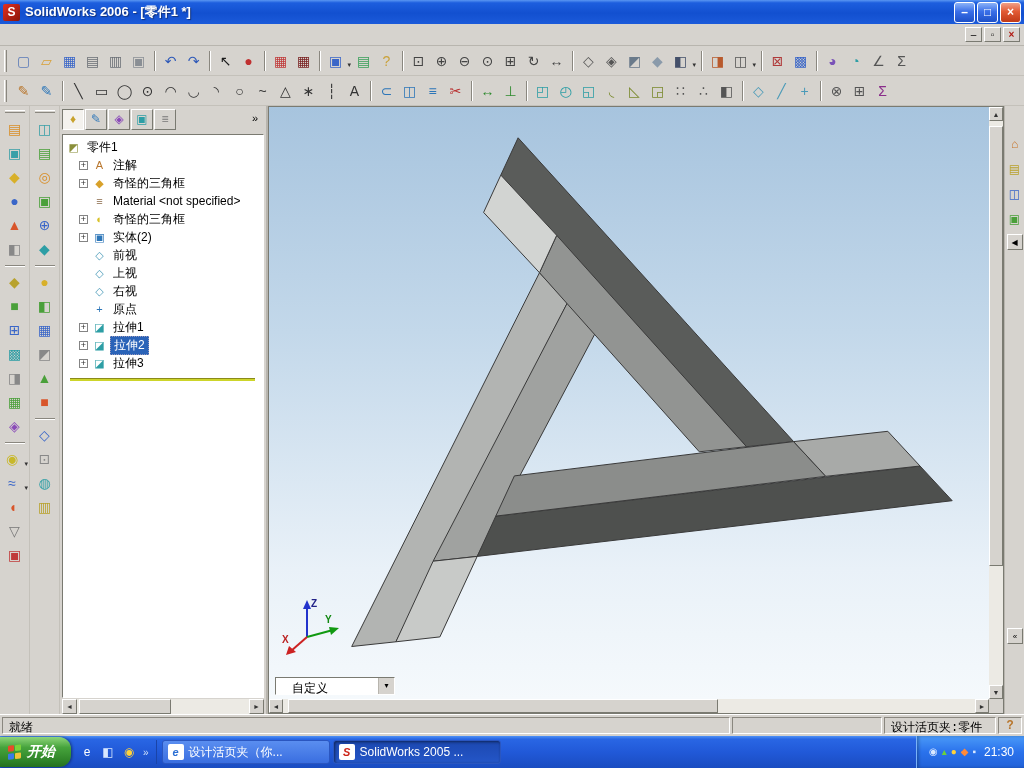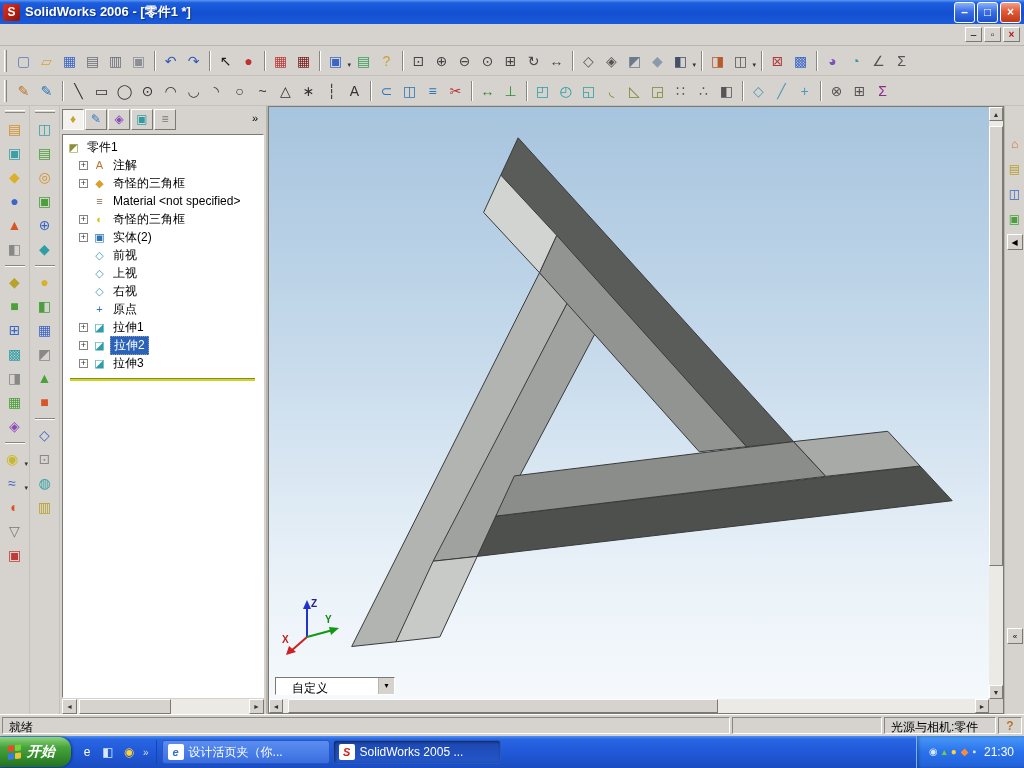--- a/index.html
+++ b/index.html
@@ -98,21 +98,21 @@
   
   .right-strip { position:absolute; left:1004px; top:0; width:20px; height:608px; background:#d6d3ce;
     border-left:1px solid #b8b5ae; padding-top:28px; display:flex; flex-direction:column; align-items:center; gap:5px; }
   .rs-icon { width:18px; height:20px; display:flex; align-items:center; justify-content:center; font-size:12px; }
   .rs-collapse { width:16px; height:16px; font-size:8px; display:flex; align-items:center; justify-content:center;
     background:#d6d3ce; border:1px solid; border-color:#fff #7a7a71 #7a7a71 #fff; }
   .rs-collapse.lower { position:absolute; bottom:70px; left:2px; }
 
   
   .statusbar { position:absolute; left:0; top:714px; width:1024px; height:22px; background:#d6d3ce;
-    border-top:1px solid #fff; display:flex; align-items:center; padding:2px; gap:2px; }
+    border-top:1px solid #fff; display:flex; align-items:center; padding:2px; gap:2px;font-family:Liberation Mono, monospace; }
   .sb-cell { height:17px; border:1px solid; border-color:#8a877f #fff #fff #8a877f; padding:1px 6px; font-size:12px; white-space:nowrap; overflow:hidden; }
   .sb-ready { flex:1; }
   .sb-spare { width:150px; }
   .sb-edit { width:112px; }
   .sb-help { width:24px; text-align:center; color:#b8762d; font-weight:bold; }
 
   
   .taskbar { position:absolute; left:0; top:736px; width:1024px; height:32px;
     background:linear-gradient(180deg,#4f91f5 0%,#2966e4 10%,#2159d8 50%,#1a4cc0 100%); display:flex; align-items:center; }
   .startbtn { height:30px; margin:1px 0; padding:0 16px 0 8px; border-radius:0 12px 12px 0;
@@ -693,21 +693,21 @@
           </span>
         </div>
       <div class="rs-collapse">◀</div>
       <div class="rs-collapse lower">«</div>
     </div>
   </div>
 
   <div class="statusbar">
     <div class="sb-cell sb-ready">就绪</div>
     <div class="sb-cell sb-spare"></div>
-    <div class="sb-cell sb-edit">光源与相机:零件</div>
+    <div class="sb-cell sb-edit">设计活页夹:零件</div>
     <div class="sb-cell sb-help">?</div>
   </div>
 
   <div class="taskbar">
     <div class="startbtn">
       <span class="flag">
           <span class="f1"></span>
           <span class="f2"></span>
           <span class="f3"></span>
           <span class="f4"></span>

